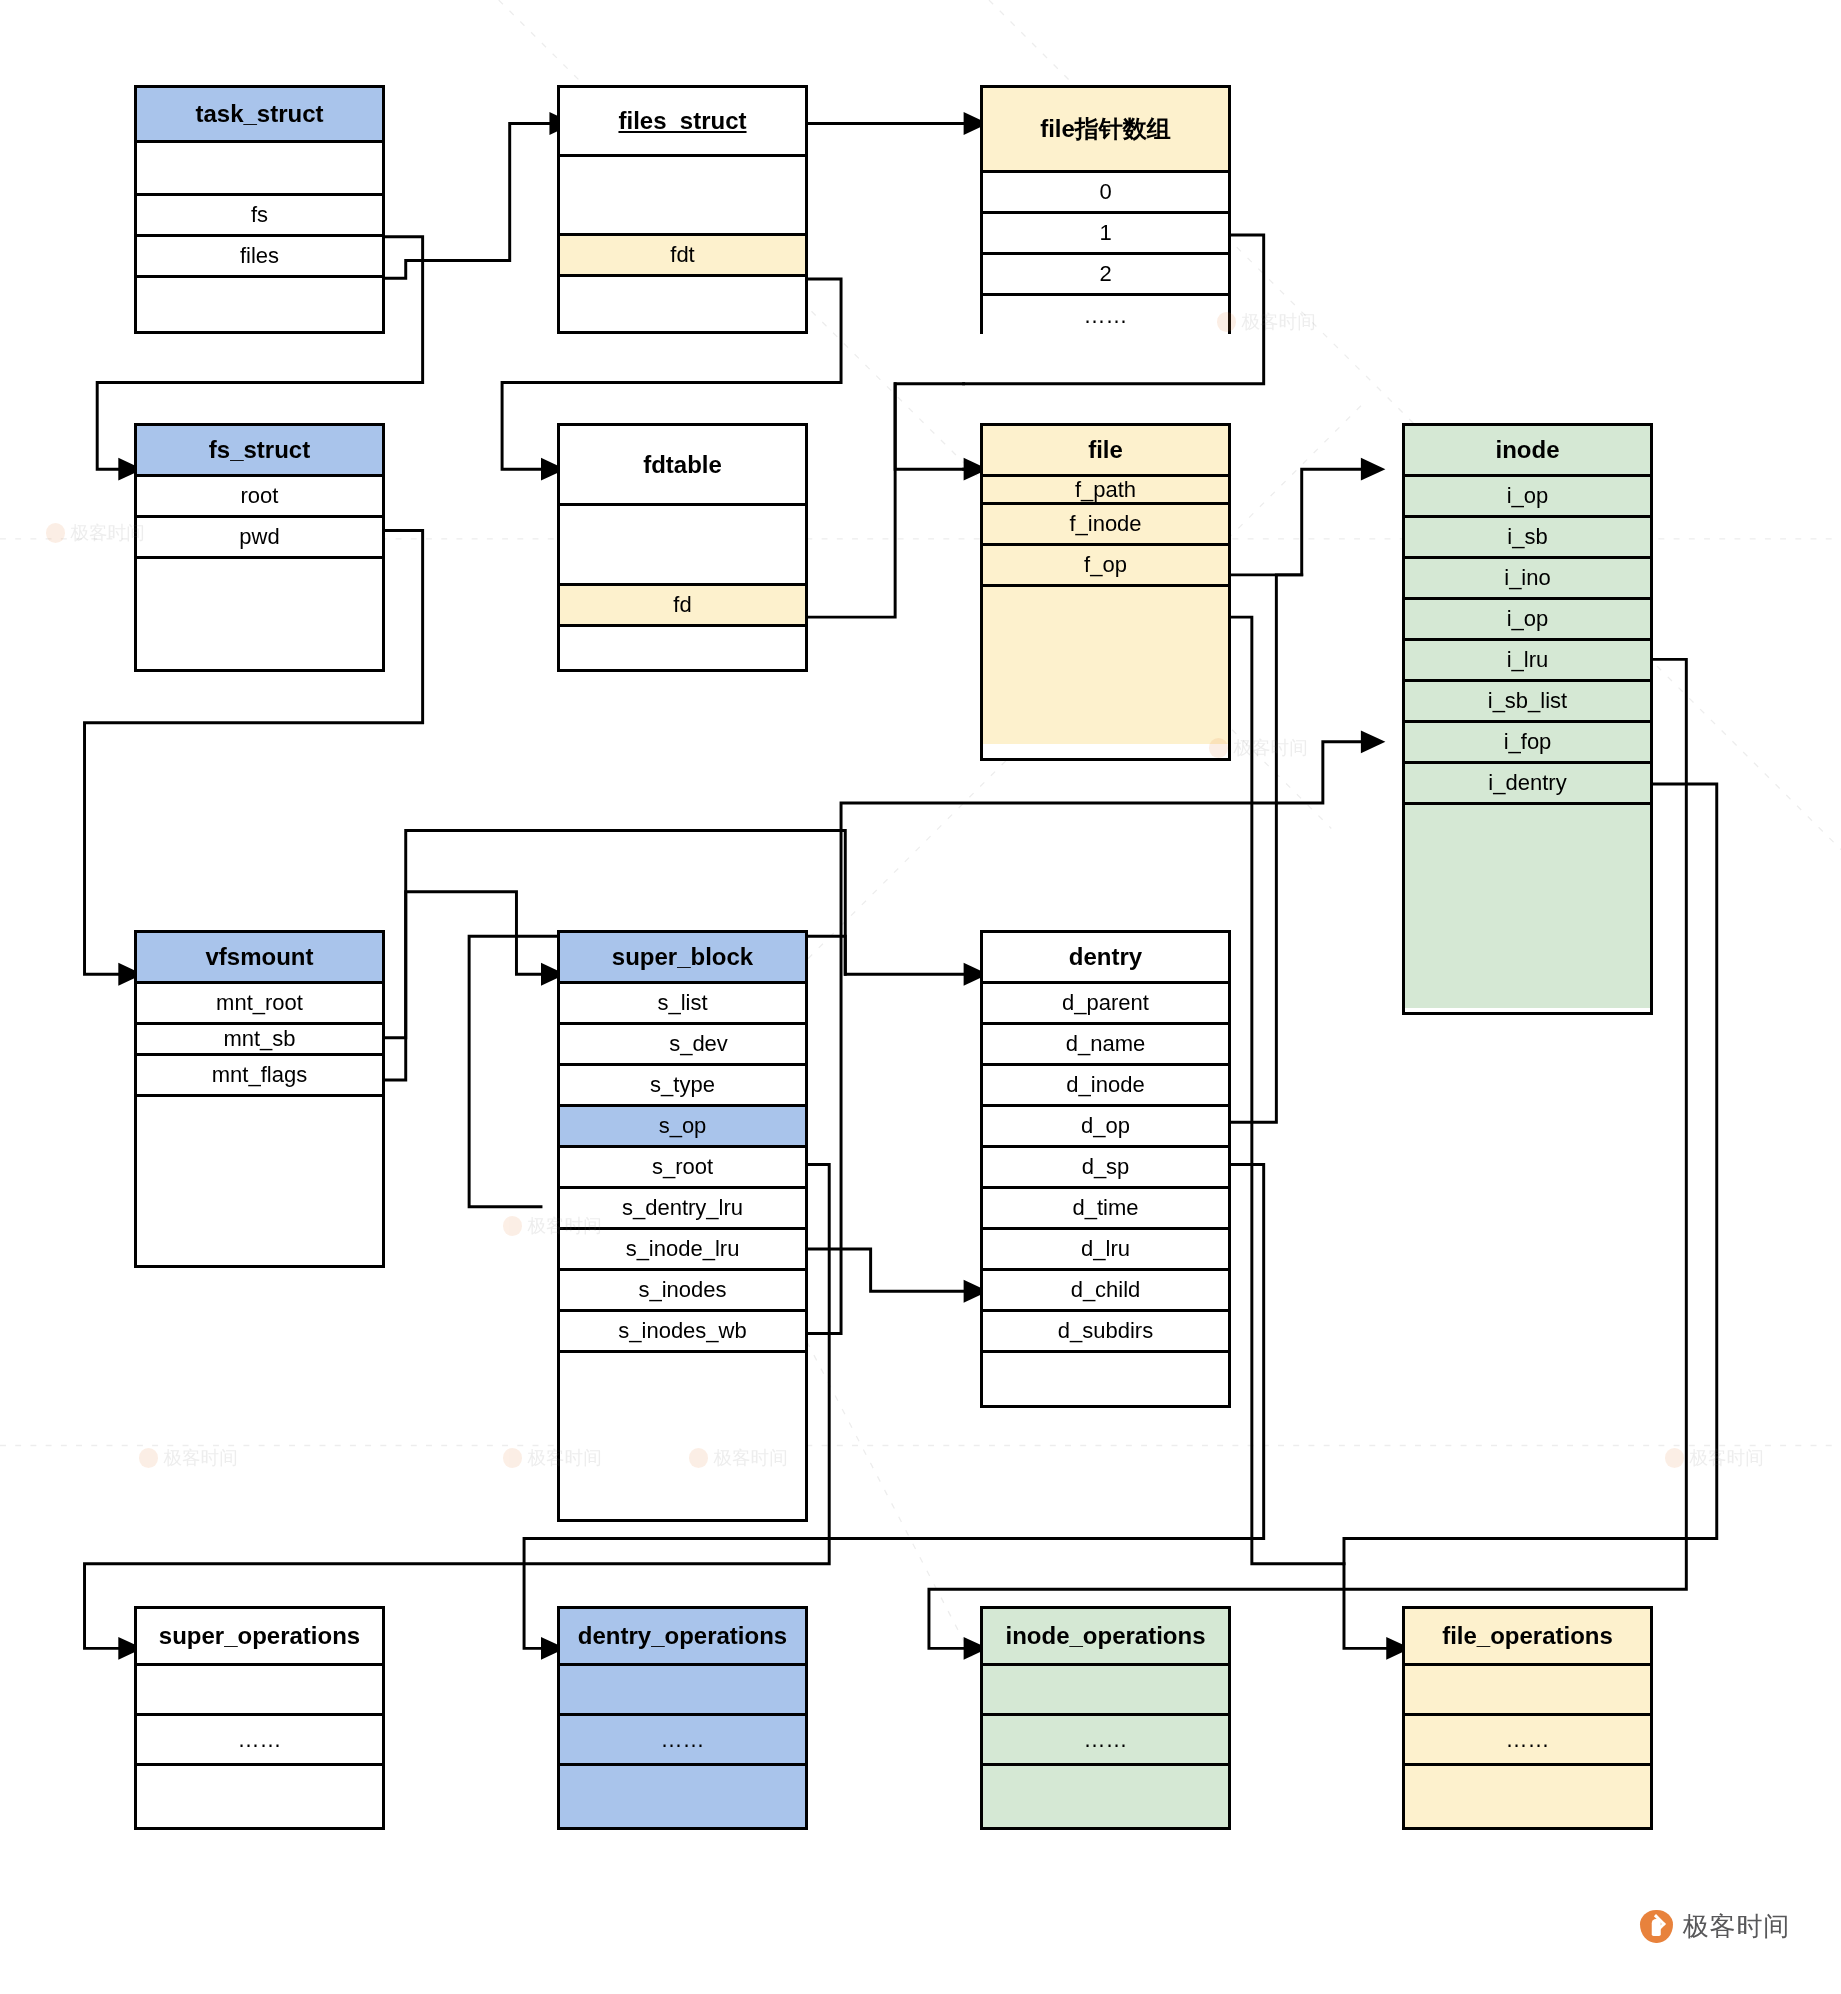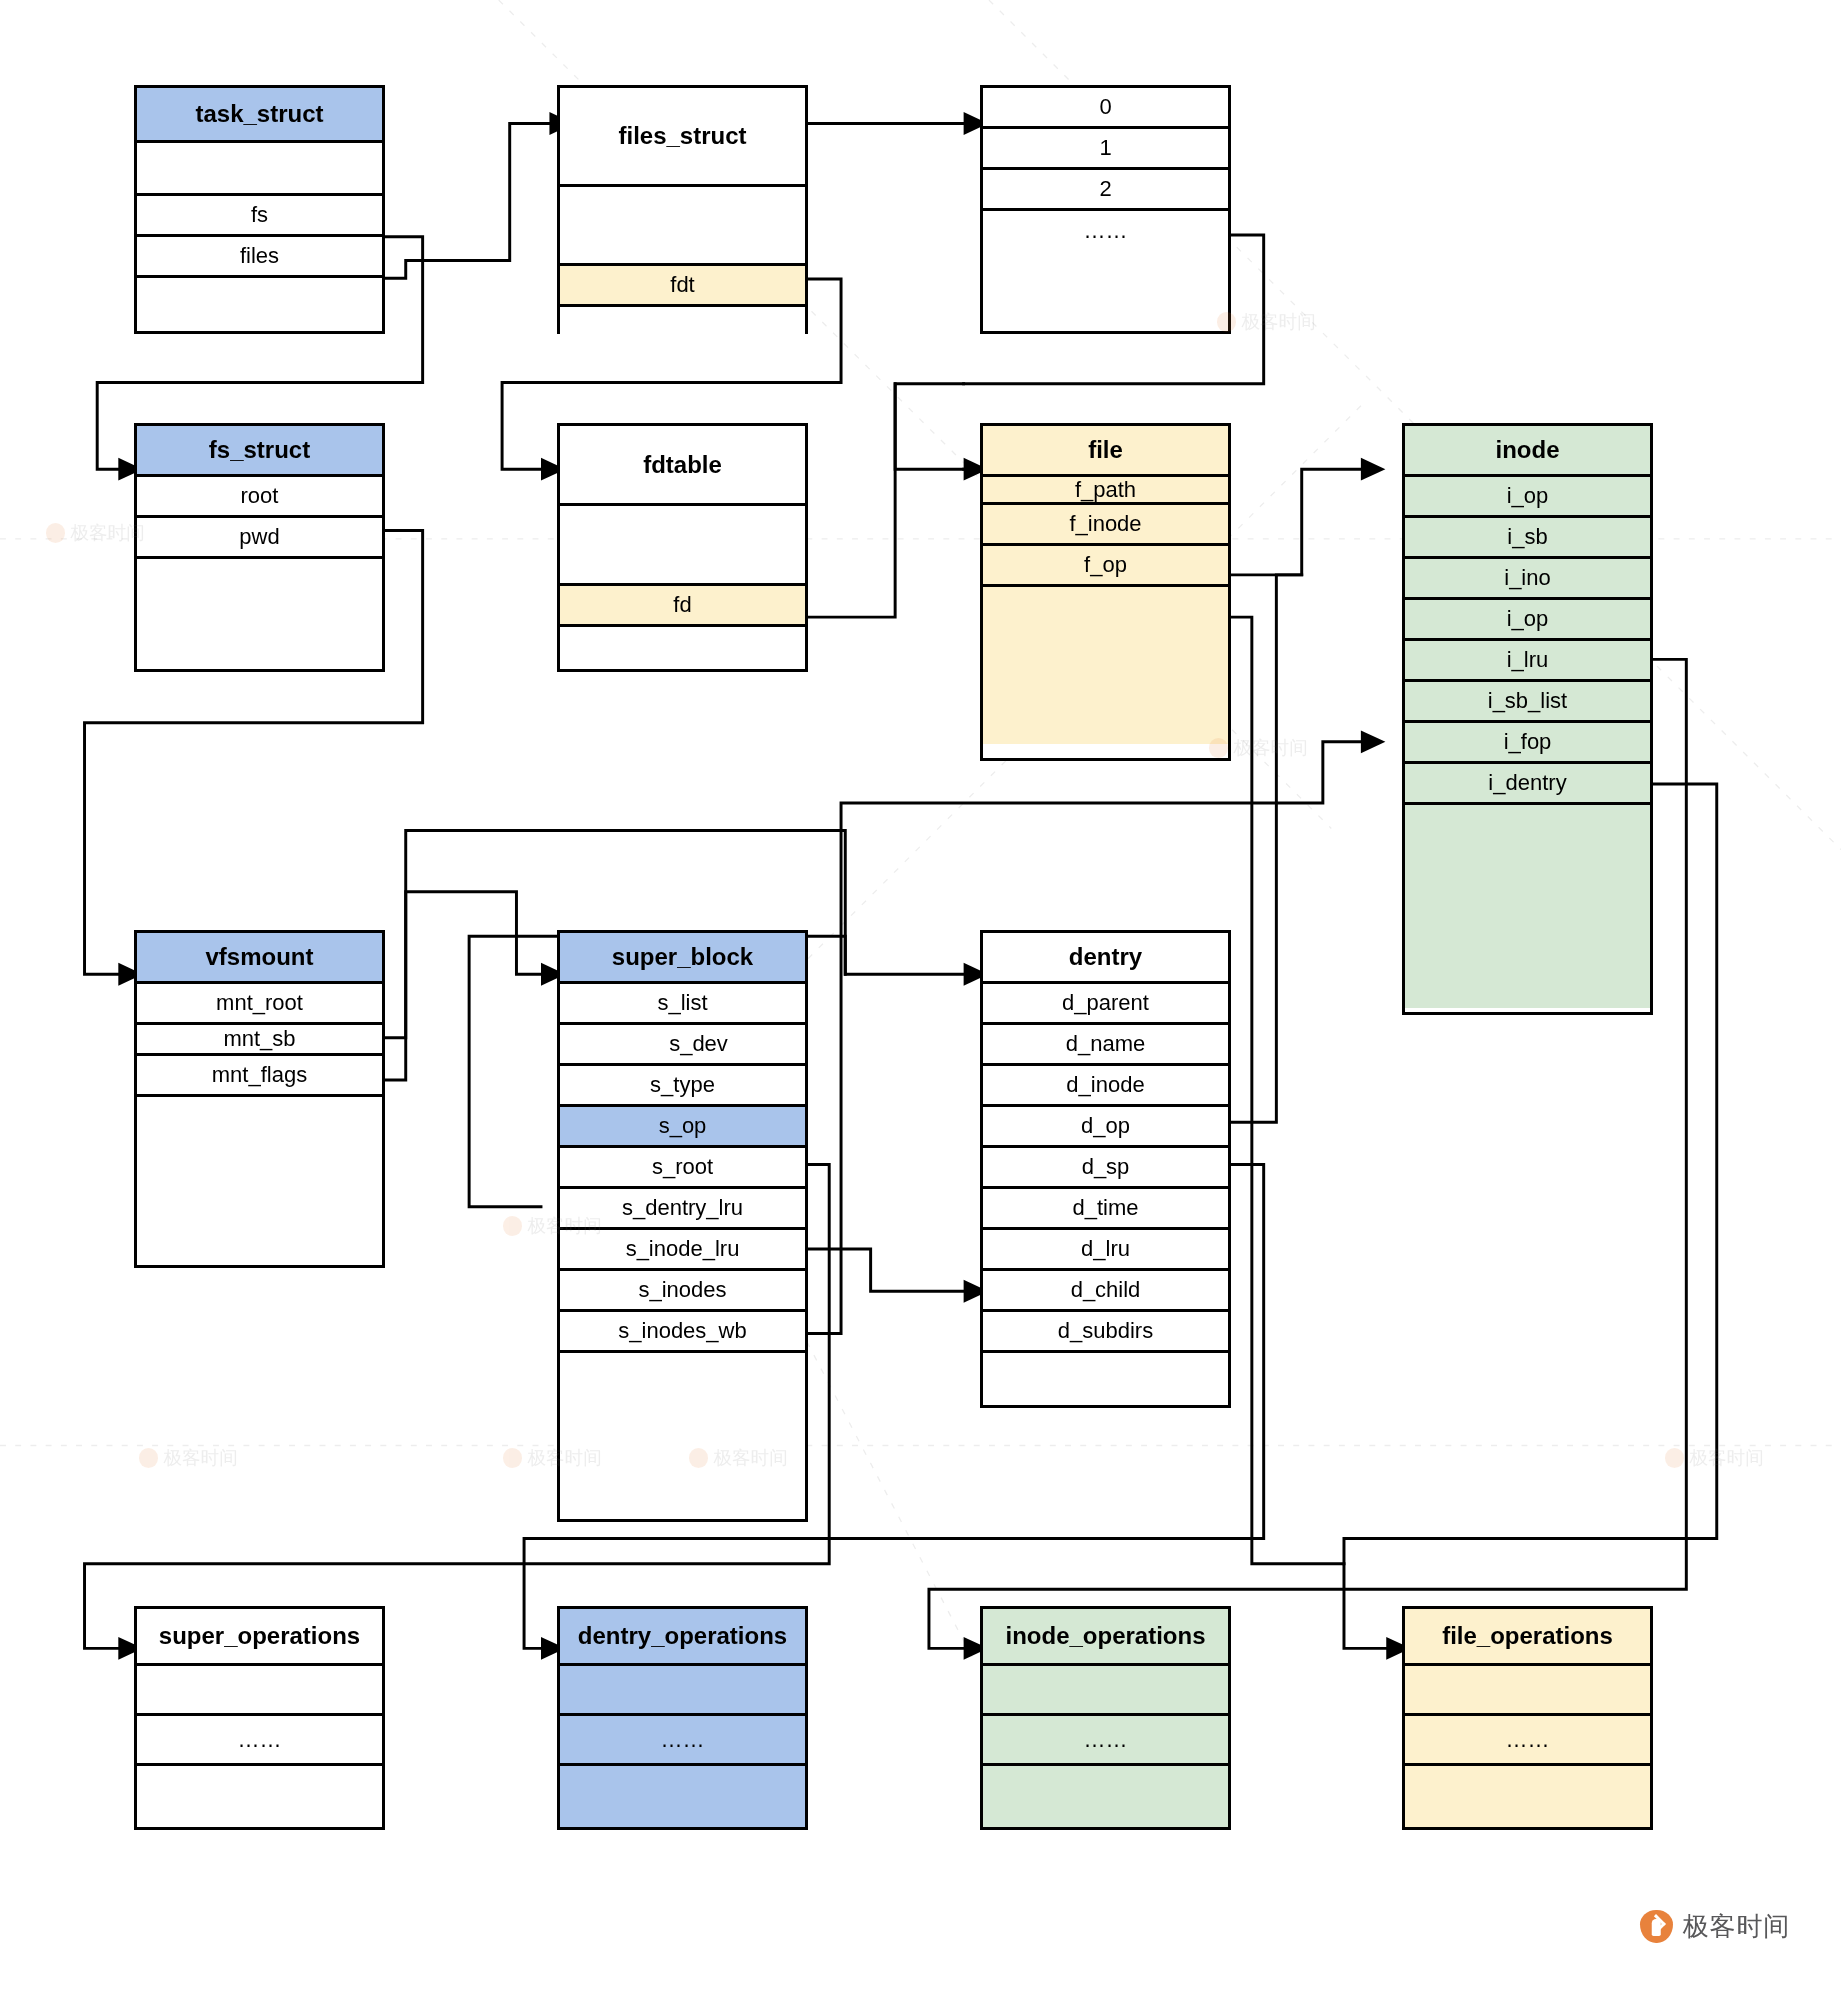--- a/index.html
+++ b/index.html
@@ -193,27 +193,28 @@
 
 <div class="struct" style="left:134px; top:85px; width:251px; height:249px;">
   <div class="row title fill-blue" style="height:55px;">task_struct</div>
   <div class="row empty fill-white" style="height:53px;"></div>
   <div class="row fill-white" style="height:41px;">fs</div>
   <div class="row fill-white" style="height:41px;">files</div>
   <div class="row empty fill-white" style="height:53px;"></div>
 </div>
 
 <div class="struct" style="left:557px; top:85px; width:251px; height:249px;">
-  <div class="row title fill-white" style="height:99px;">files_struct</div>
+  <div class="row title fill-white" style="height:69px;text-decoration:underline;">files_struct</div>
   <div class="row empty fill-white" style="height:79px;"></div>
   <div class="row fill-yellow" style="height:41px;">fdt</div>
   <div class="row empty fill-white" style="height:45px;"></div>
 </div>
 
 <div class="struct" style="left:980px; top:85px; width:251px; height:249px;">
+  <div class="row title fill-yellow" style="height:85px;">file指针数组</div>
   <div class="row fill-white" style="height:41px;">0</div>
   <div class="row fill-white" style="height:41px;">1</div>
   <div class="row fill-white" style="height:41px;">2</div>
   <div class="row fill-white" style="height:39px;">……</div>
 </div>
 
 <div class="struct" style="left:134px; top:423px; width:251px; height:249px;">
   <div class="row title fill-blue" style="height:51px;">fs_struct</div>
   <div class="row fill-white" style="height:41px;">root</div>
   <div class="row fill-white" style="height:41px;">pwd</div>

